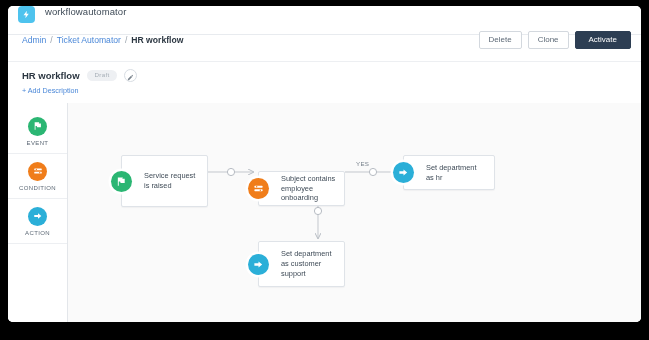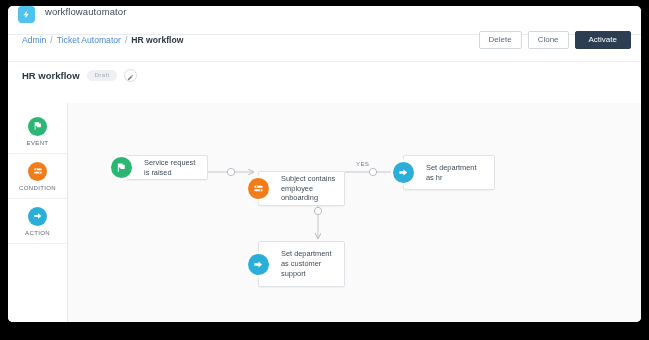--- a/index.html
+++ b/index.html
@@ -225,20 +225,21 @@
       <span class="wf-title">HR workflow</span>
       <span class="badge">Draft</span>
       <span class="icon-btn">
         <span>
           <svg width="7" height="7" viewBox="0 0 24 24">
               <path d="M3 17.3V21h3.7L17.6 10.1l-3.7-3.7L3 17.3zM20.7 7a1 1 0 000-1.4l-2.3-2.3a1 1 0 00-1.4 0l-1.8 1.8 3.7 3.7L20.7 7z" fill="#7a838d"></path>
             </svg>
         </span>
       </span>
     </div>
+    <div class="add-desc">+ Add Description</div>
   </div>
 
   <div class="body-area">
 
     <div class="sidebar">
 
       <div class="side-item">
         <span class="side-ico ico-event">
           <svg width="10" height="10" viewBox="0 0 24 24">
               <path d="M5 3h10l-1.2 3H19v9h-9l-1-3H6v9H4V3h1z" fill="#ffffff"></path>
@@ -286,21 +287,21 @@
           <circle cx="305" cy="69" r="3.6" fill="#ffffff" stroke="#b7bcc3" stroke-width="1"></circle>
 
           <line x1="250" y1="88" x2="250" y2="135" stroke="#c3c7cd" stroke-width="1" marker-end="url(#arr)"></line>
           <circle cx="250" cy="108" r="3.6" fill="#ffffff" stroke="#b7bcc3" stroke-width="1"></circle>
         </svg>
 
         <span class="edge-label" style="left:288px; top:57px;">YES</span>
         <span class="edge-label" style="left:255px; top:88px;">NO</span>
       </div>
 
-      <div class="node" style="left:53px; top:52px; width:87px; height:25px;">
+      <div class="node" style="left:53px; top:52px; width:87px; height:52px;">
         <span class="node-ico ico-event">
           <svg width="11" height="11" viewBox="0 0 24 24">
               <path d="M5 3h10l-1.2 3H19v9h-9l-1-3H6v9H4V3h1z" fill="#ffffff"></path>
             </svg>
         </span>
         <span class="node-text">Service request is raised</span>
       </div>
 
       <div class="node" style="left:190px; top:68px; width:87px; height:35px;">
         <span class="node-ico ico-cond">

